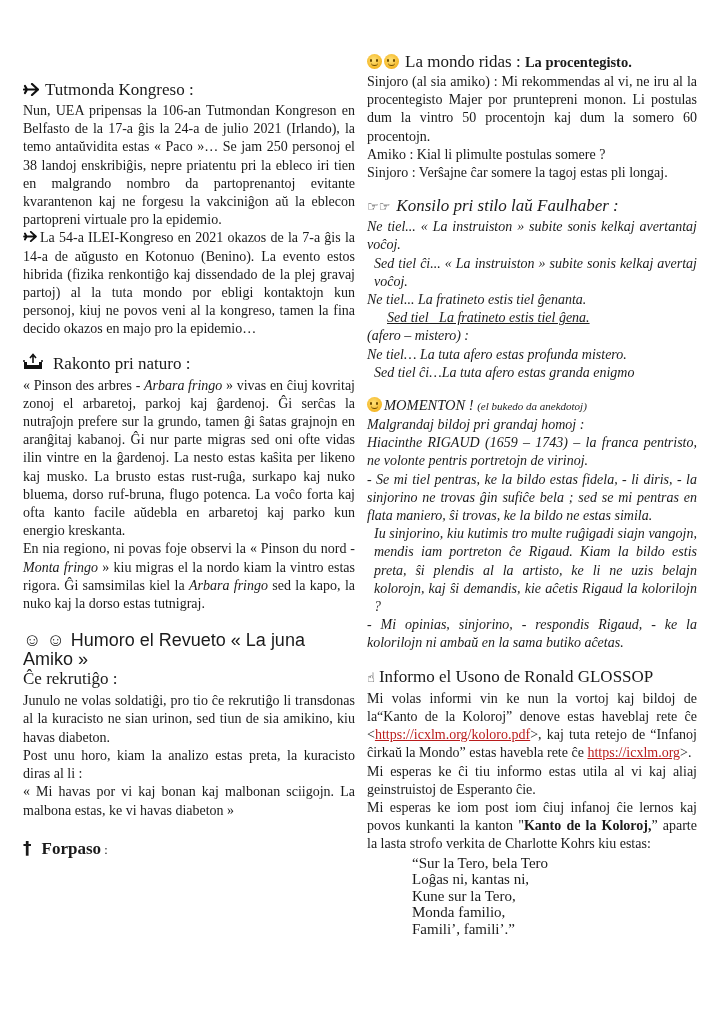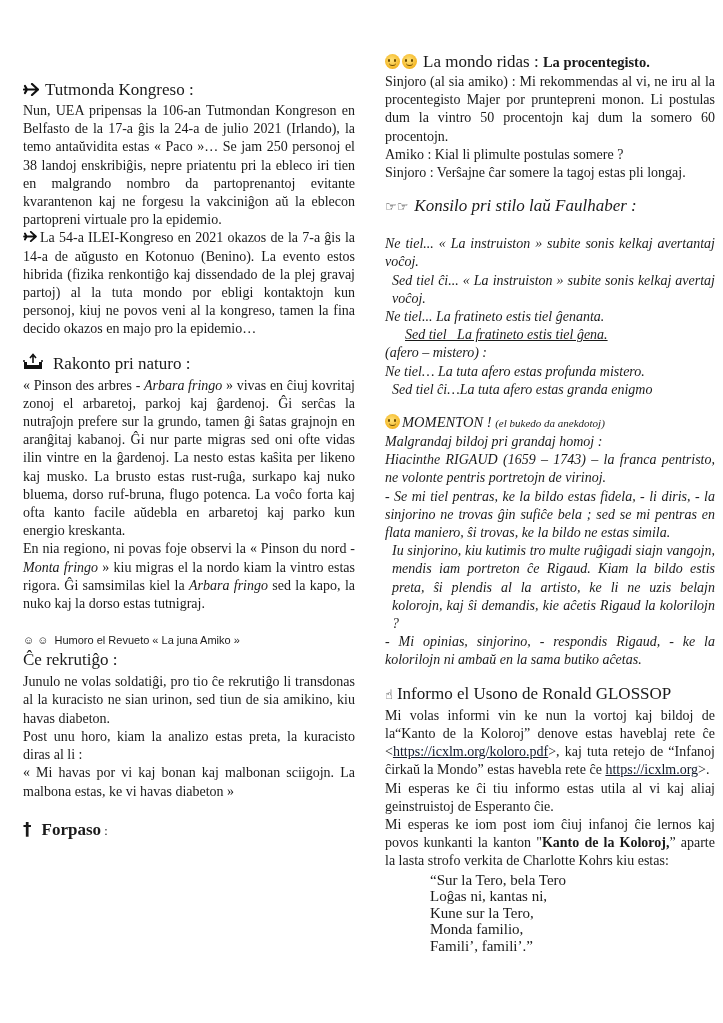--- a/index.html
+++ b/index.html
@@ -1,29 +1,29 @@
 <!DOCTYPE html>
 <html><head>
 <meta charset="utf-8">
 <style>
   html, body { margin: 0; padding: 0; background: #ffffff; }
   body { width: 723px; height: 1023px; position: relative; overflow: hidden;
          font-family: "Liberation Serif", "DejaVu Serif", serif; color: #1a1a1a; }
   .col { position: absolute; top: 52px; width: 332px; font-size: 14px; line-height: 18.2px; }
   .col.left { left: 23px; margin-top: 28px; }
-  .col.right { left: 385px; width: 330px; }
+  .col.right { left: 367px; width: 330px; }
   p { margin: 0; text-align: justify; }
   .head { font-size: 17px; line-height: 20px; margin: 0 0 1px 0; }
   .head .icon { display: inline-block; vertical-align: -1px; margin-right: 6px; }
   .section { margin-bottom: 16px; }
   .it { font-style: italic; }
   .b { font-weight: bold; }
   .small { font-size: 12.5px; }
-  .sans { font-family: "Liberation Sans", "DejaVu Sans", sans-serif; font-size: 11px; }
-  .link { color: #0f172a; text-decoration: underline; }
+  .sans { font-family: "Liberation Sans", "DejaVu Sans", sans-serif; font-size: 18px; }
+  .link { color: #b91c1c; text-decoration: underline; }
   .indent1 { padding-left: 7px; }
   .indent2 { padding-left: 20px; text-decoration: underline; }
   .poem { padding-left: 45px; font-size: 15px; line-height: 16.5px; margin-top: 1px; }
   .smiley { display: inline-block; width: 15px; height: 15px; border-radius: 50%;
             background: radial-gradient(circle at 45% 40%, #ffe27a 0%, #f4b624 70%, #d68f10 100%);
             position: relative; vertical-align: -2px; margin-right: 2px; }
   .smiley::before { content: ""; position: absolute; left: 3px; top: 5px; width: 2px; height: 3px;
             background: #6b4a00; border-radius: 1px; box-shadow: 6px 0 0 #6b4a00; }
   .smiley::after { content: ""; position: absolute; left: 4px; top: 8px; width: 7px; height: 3px;
             border-bottom: 1.5px solid #6b4a00; border-radius: 0 0 5px 5px; }
@@ -89,21 +89,21 @@
   <div class="section" style="margin-bottom:14px;">
     <div class="head">
       <span class="smiley"></span><span class="smiley" style="margin-right:6px;"></span><span>La mondo ridas : </span><span class="b" style="font-size:14.5px;">La procentegisto.</span>
     </div>
     <p>Sinjoro (al sia amiko) : Mi rekommendas al vi, ne iru al la procentegisto Majer por pruntepreni monon. Li postulas dum la vintro 50 procentojn kaj dum la somero 60 procentojn.</p>
     <p>Amiko : Kial li plimulte postulas somere ?</p>
     <p>Sinjoro : Verŝajne ĉar somere la tagoj estas pli longaj.</p>
   </div>
 
   <div class="section it" style="margin-bottom:14px;">
-    <div class="head" style="margin-bottom:18px;">
+    <div class="head" style="margin-bottom:1px;">
       <span class="hand" style="margin-right:6px;">☞☞</span><span>Konsilo pri stilo laŭ Faulhaber :</span>
     </div>
     <p>Ne tiel... « La instruiston » subite sonis kelkaj avertantaj voĉoj.</p>
     <p class="indent1">Sed tiel ĉi... « La instruiston » subite sonis kelkaj avertaj voĉoj.</p>
     <p>Ne tiel... La fratineto estis tiel ĝenanta.</p>
     <p class="indent2" style="white-space:pre;">Sed tiel   La fratineto estis tiel ĝena.</p>
     <p>(afero – mistero) :</p>
     <p>Ne tiel… La tuta afero estas profunda mistero.</p>
     <p class="indent1">Sed tiel ĉi…La tuta afero estas granda enigmo</p>
   </div>

